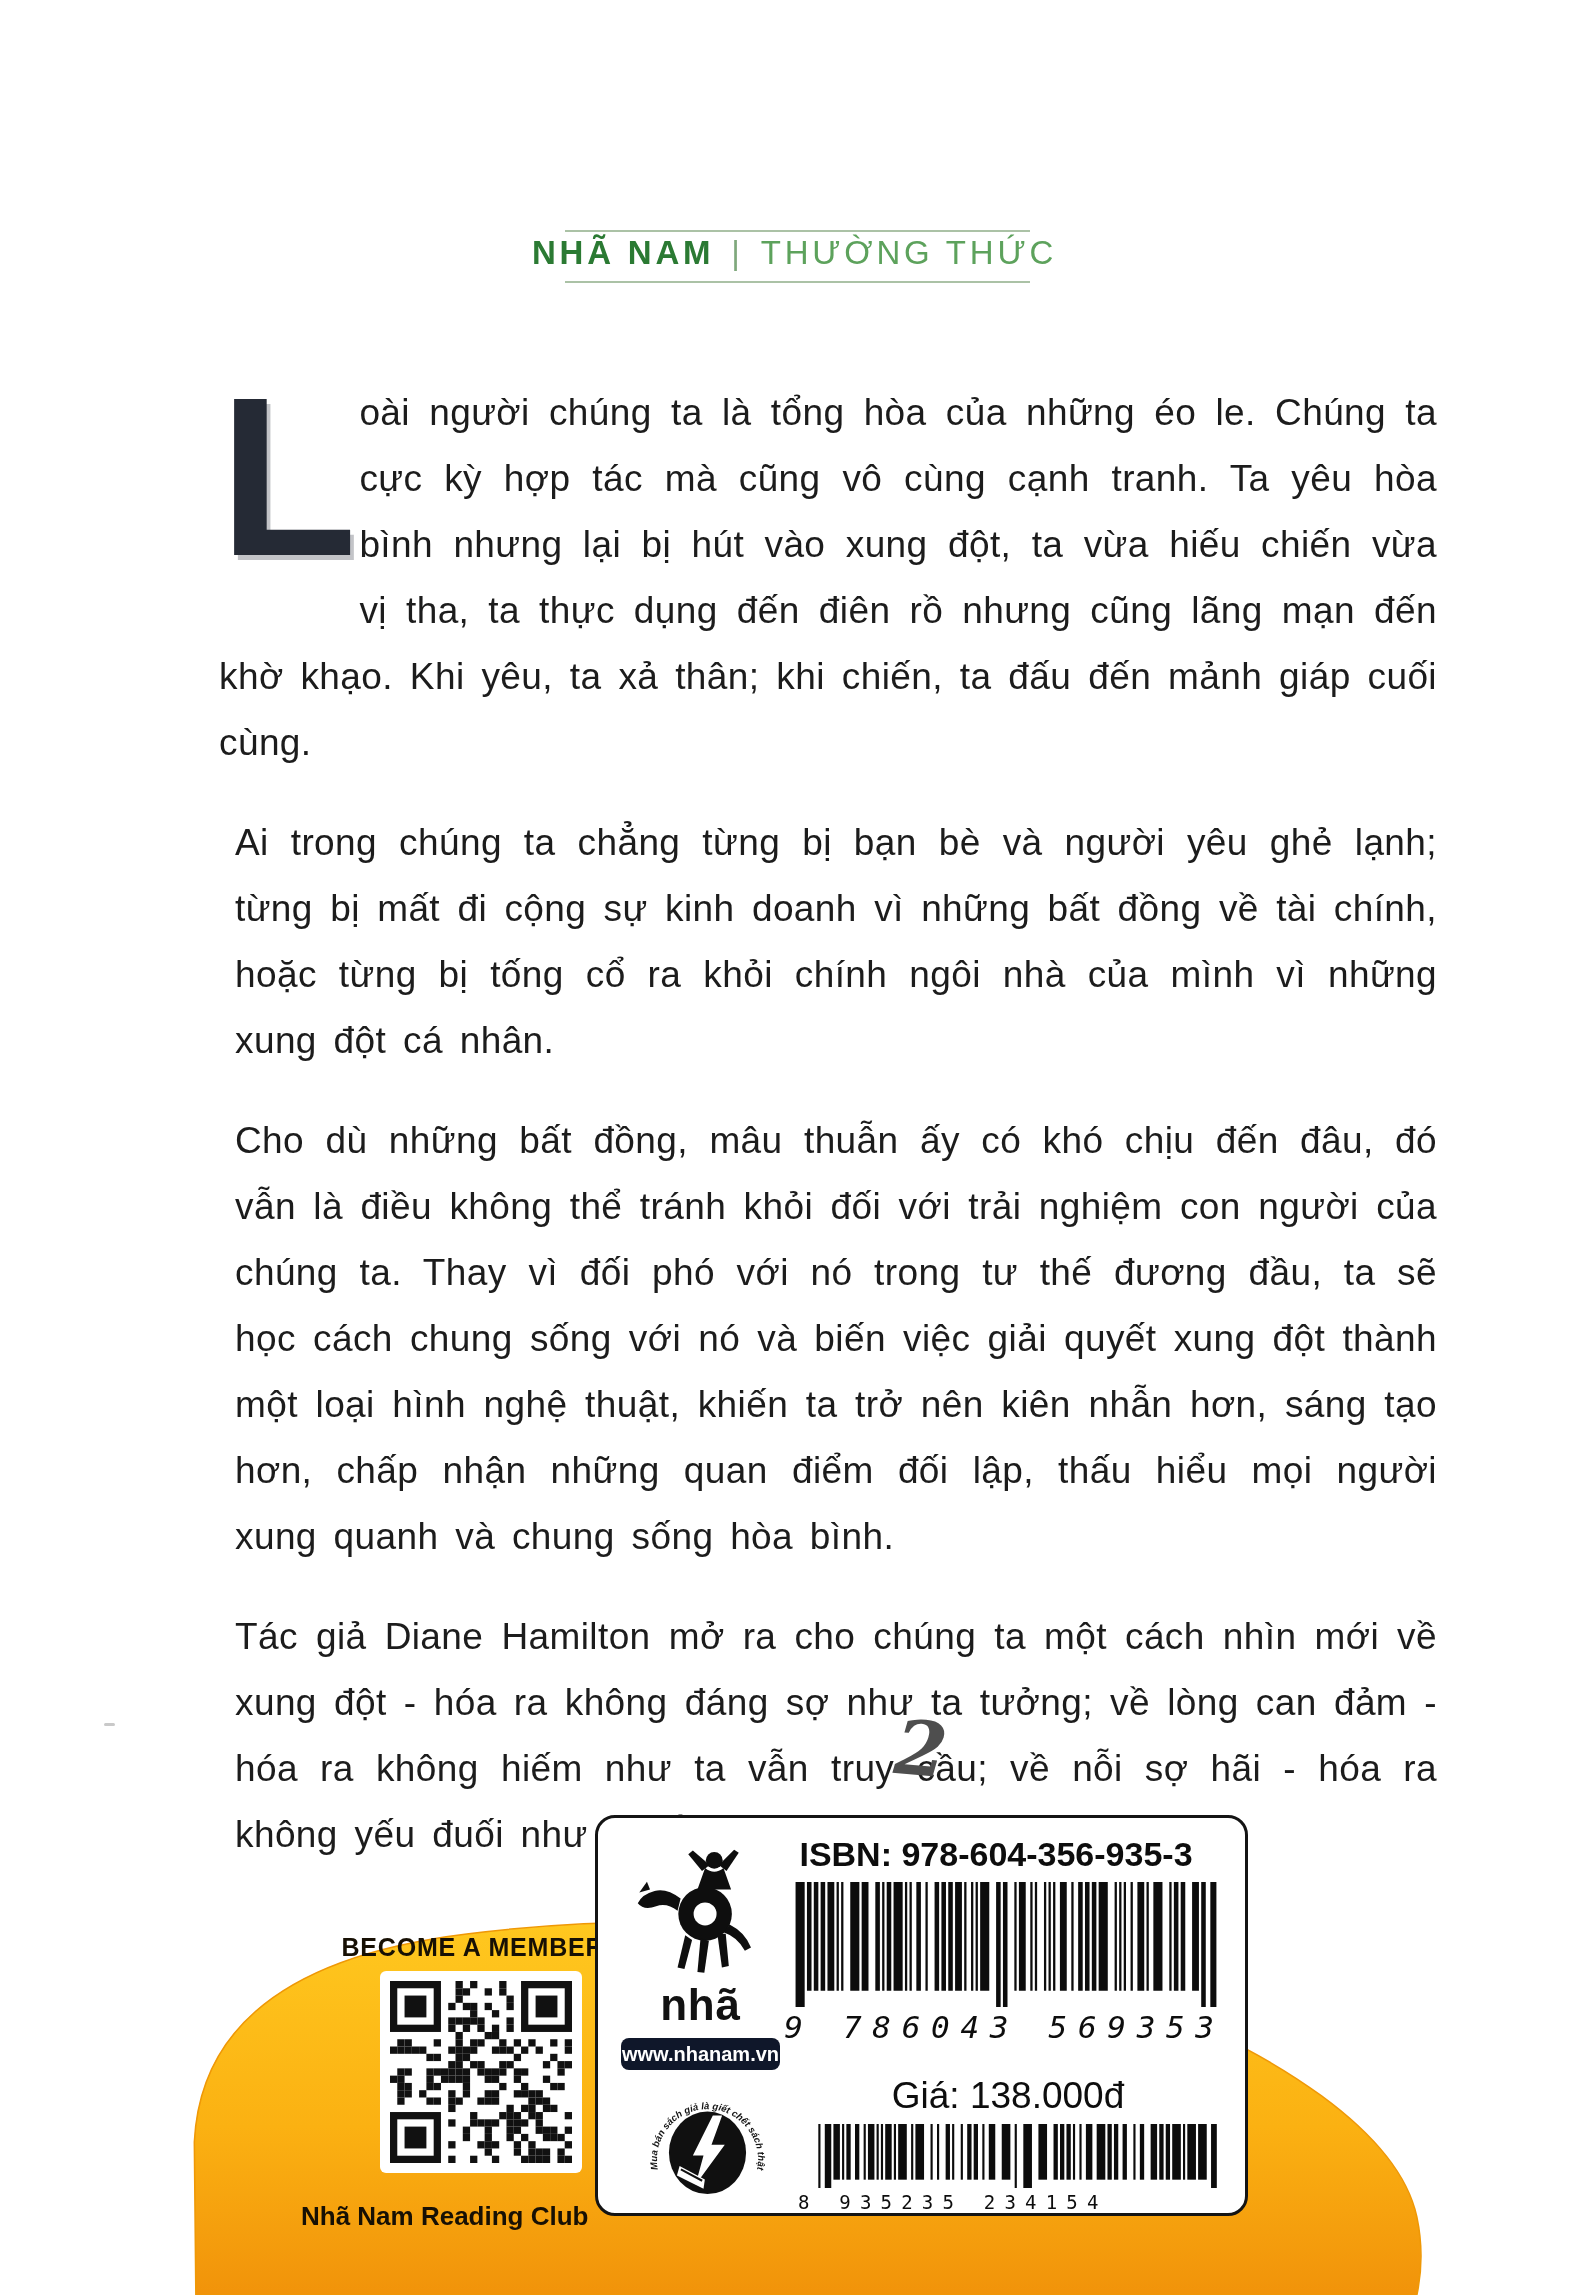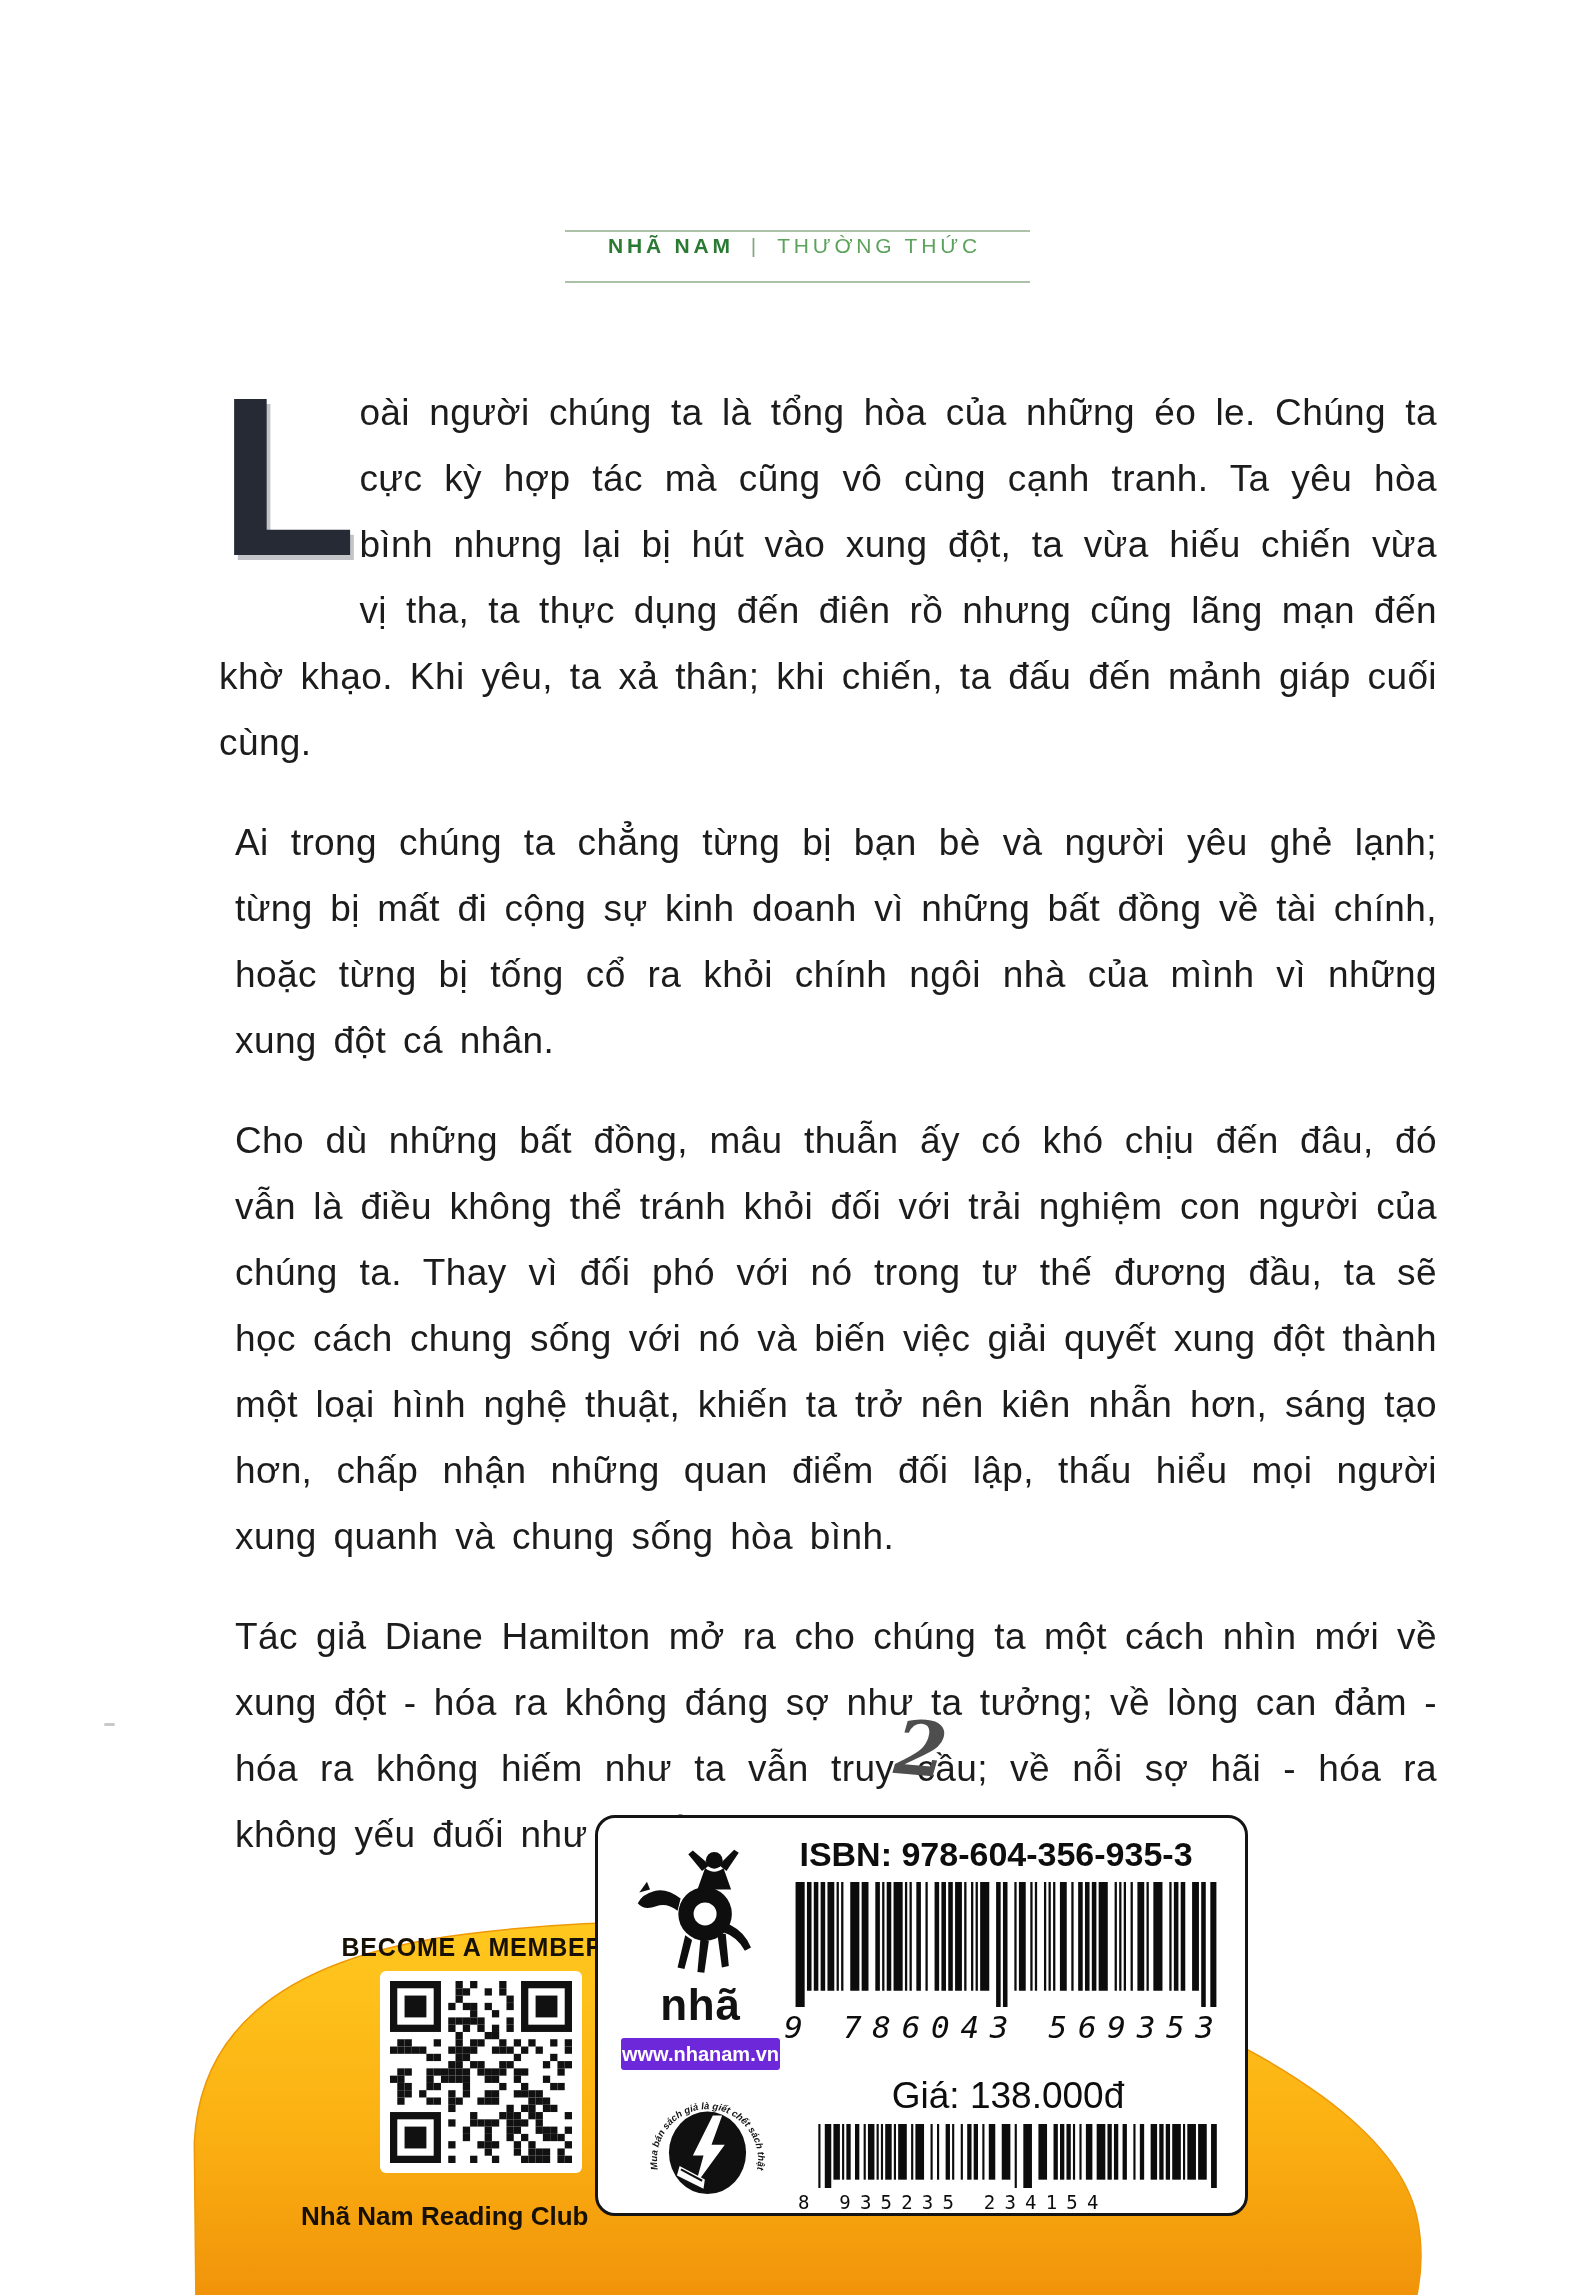--- a/index.html
+++ b/index.html
@@ -4,21 +4,21 @@
 <style>
   html,body{margin:0;padding:0;background:#ffffff;}
   .page{position:relative;width:1589px;height:2295px;background:#fff;overflow:hidden;
         font-family:"Liberation Sans","DejaVu Sans",sans-serif;}
 
   
   .rule{position:absolute;left:565px;width:465px;height:1.5px;background:#abc2a6;z-index:2;}
   .rule.top{top:230px;}
   .rule.bottom{top:281px;}
   .header-line{position:absolute;left:0;right:0;top:234px;text-align:center;z-index:2;
-               font-size:21px;letter-spacing:3.8px;}
+               font-size:33px;letter-spacing:3.8px;}
   .brand{color:#2b7a33;font-weight:700;}
   .sep{color:#7fa87c;font-weight:400;margin:0 17px;}
   .series{color:#5da25c;font-weight:500;}
 
   
   .blurb{position:absolute;left:219px;top:380px;width:1218px;z-index:2;color:#1c1c1c;}
   .blurb p{margin:0;font-size:37px;line-height:66px;text-align:justify;
            letter-spacing:0.4px;word-spacing:6.1px;}
   .blurb p + p{margin-top:34px;margin-left:16px;}
   .dropcap{float:left;width:119px;height:187px;margin:9.2px 21.4px 3.1px 0;
@@ -51,22 +51,22 @@
   .isbn{position:absolute;left:176px;top:17px;width:444px;text-align:center;
         font-size:34px;font-weight:700;color:#0d0d0d;}
   .bars1{position:absolute;left:193px;top:64px;width:433px;height:125px;}
   .digits1{position:absolute;left:181px;top:191px;width:451px;text-align:center;
            font-family:"DejaVu Sans Mono",monospace;font-size:31px;letter-spacing:10.7px;color:#0d0d0d;font-style:italic;}
   .price{position:absolute;left:188px;top:257px;width:444px;text-align:center;
          font-size:37px;font-weight:400;color:#0d0d0d;}
   .logo{position:absolute;left:26px;top:26px;width:153px;height:136px;}
   .pubname{position:absolute;left:17px;top:162px;width:171px;text-align:center;
            font-size:44px;font-weight:700;color:#121212;letter-spacing:0.8px;}
-  .webbar{position:absolute;left:23px;top:220px;width:159px;height:32px;background:#6d28d9;
-          color:#fff;font-size:20px;font-weight:700;text-align:center;line-height:32px;border-radius:3px;}
+  .webbar{position:absolute;left:23px;top:220px;width:159px;height:32px;background:#0f172a;
+          color:#fff;font-size:20px;font-weight:700;text-align:center;line-height:32px;border-radius:8px;}
   .stamp{position:absolute;left:43px;top:263px;width:133px;height:133px;}
   .bars2{position:absolute;left:216px;top:306px;width:410px;height:64px;}
   .digits2{position:absolute;left:200px;top:370px;width:433px;
            font-family:"DejaVu Sans Mono",monospace;font-size:19px;letter-spacing:9.2px;color:#0d0d0d;line-height:29px;}
 
   svg .ink{fill:#0e0e0e;}
 </style>
 </head>
 <body>
 

